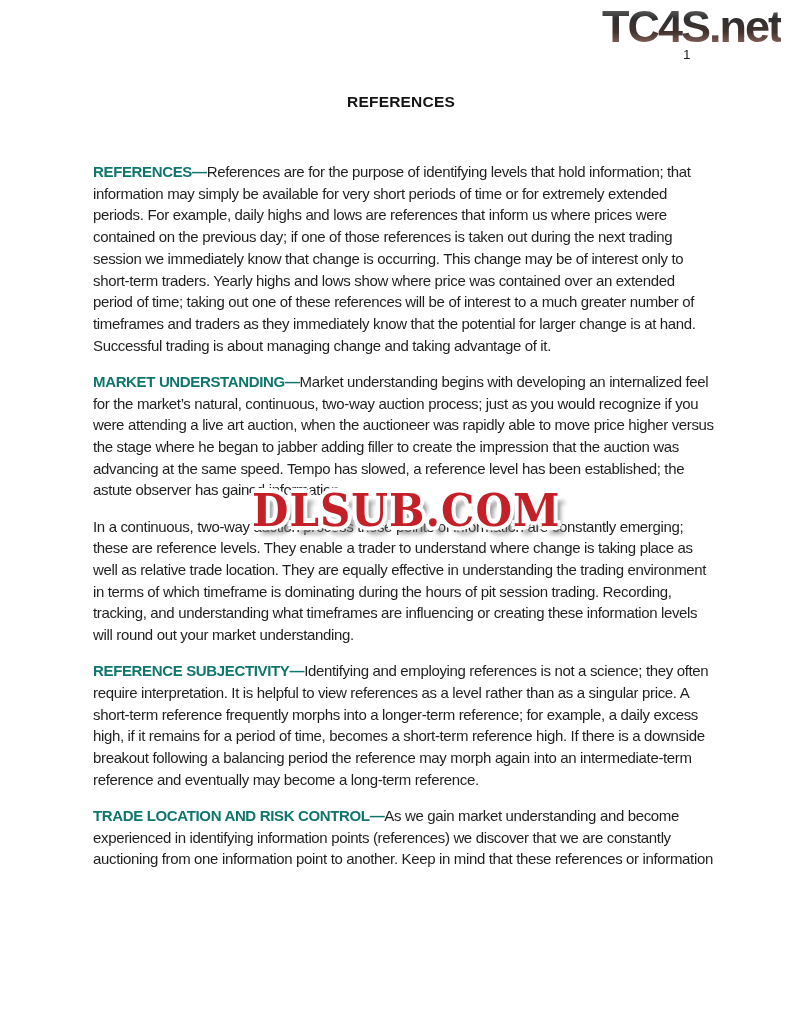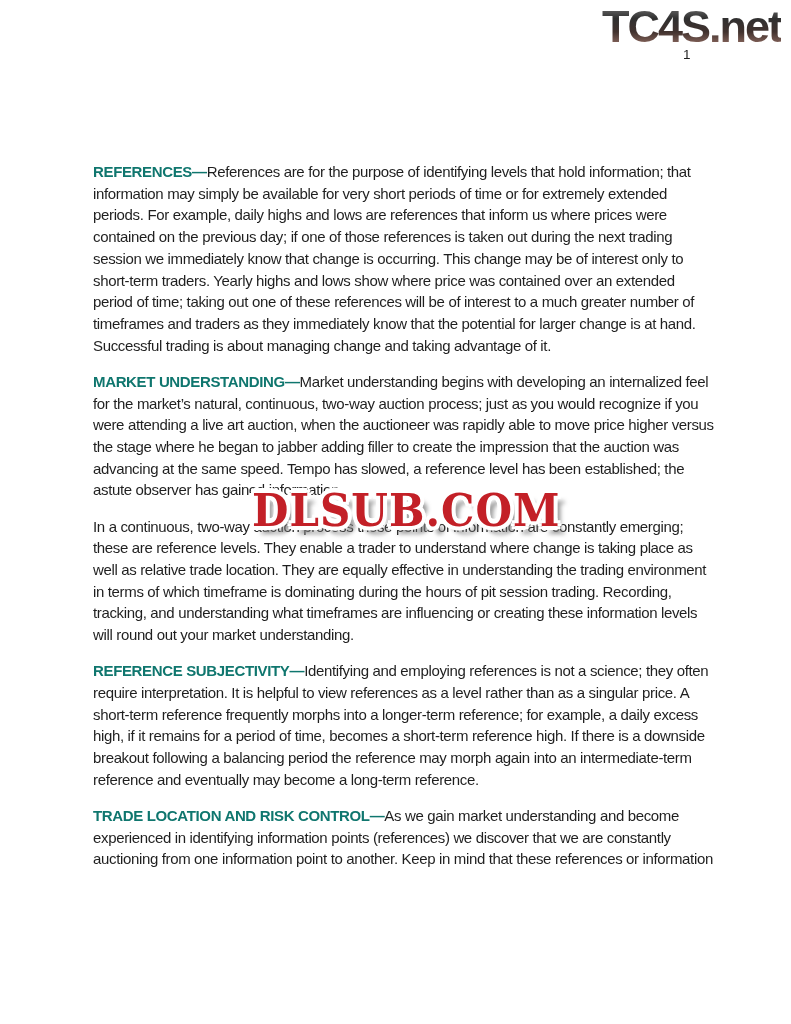--- a/index.html
+++ b/index.html
@@ -120,20 +120,21 @@
 </style>
 </head>
 <body>
 
 <div class="page">
 
   <div class="logo">TC4S.net</div>
 
   <div class="page-number">1</div>
 
+  <div class="doc-title">REFERENCES</div>
 
   <div class="content">
     <p><b>REFERENCES—</b><span>References are for the purpose of identifying levels that hold information; that information may simply be available for very short periods of time or for extremely extended periods. For example, daily highs and lows are references that inform us where prices were contained on the previous day; if one of those references is taken out during the next trading session we immediately know that change is occurring. This change may be of interest only to short-term traders. Yearly highs and lows show where price was contained over an extended period of time; taking out one of these references will be of interest to a much greater number of timeframes and traders as they immediately know that the potential for larger change is at hand. Successful trading is about managing change and taking advantage of it.</span></p>
     <p><b>MARKET UNDERSTANDING—</b><span>Market understanding begins with developing an internalized feel for the market’s natural, continuous, two-way auction process; just as you would recognize if you were attending a live art auction, when the auctioneer was rapidly able to move price higher versus the stage where he began to jabber adding filler to create the impression that the auction was advancing at the same speed. Tempo has slowed, a reference level has been established; the astute observer has gained information.</span></p>
     <p><b></b><span>In a continuous, two-way auction process these points of information are constantly emerging; these are reference levels. They enable a trader to understand where change is taking place as well as relative trade location. They are equally effective in understanding the trading environment in terms of which timeframe is dominating during the hours of pit session trading. Recording, tracking, and understanding what timeframes are influencing or creating these information levels will round out your market understanding.</span></p>
     <p><b>REFERENCE SUBJECTIVITY—</b><span>Identifying and employing references is not a science; they often require interpretation. It is helpful to view references as a level rather than as a singular price. A short-term reference frequently morphs into a longer-term reference; for example, a daily excess high, if it remains for a period of time, becomes a short-term reference high. If there is a downside breakout following a balancing period the reference may morph again into an intermediate-term reference and eventually may become a long-term reference.</span></p>
     <p><b>TRADE LOCATION AND RISK CONTROL—</b><span>As we gain market understanding and become experienced in identifying information points (references) we discover that we are constantly auctioning from one information point to another. Keep in mind that these references or information points may not be of equal importance. Trade location is an important consideration, namely where we place our trades in relation to these information points; these references are instrumental in defining our risk. The closer we place our trades relative to a</span></p>
   </div>
 
   <div class="wm-dlsub">DLSUB.COM</div>

